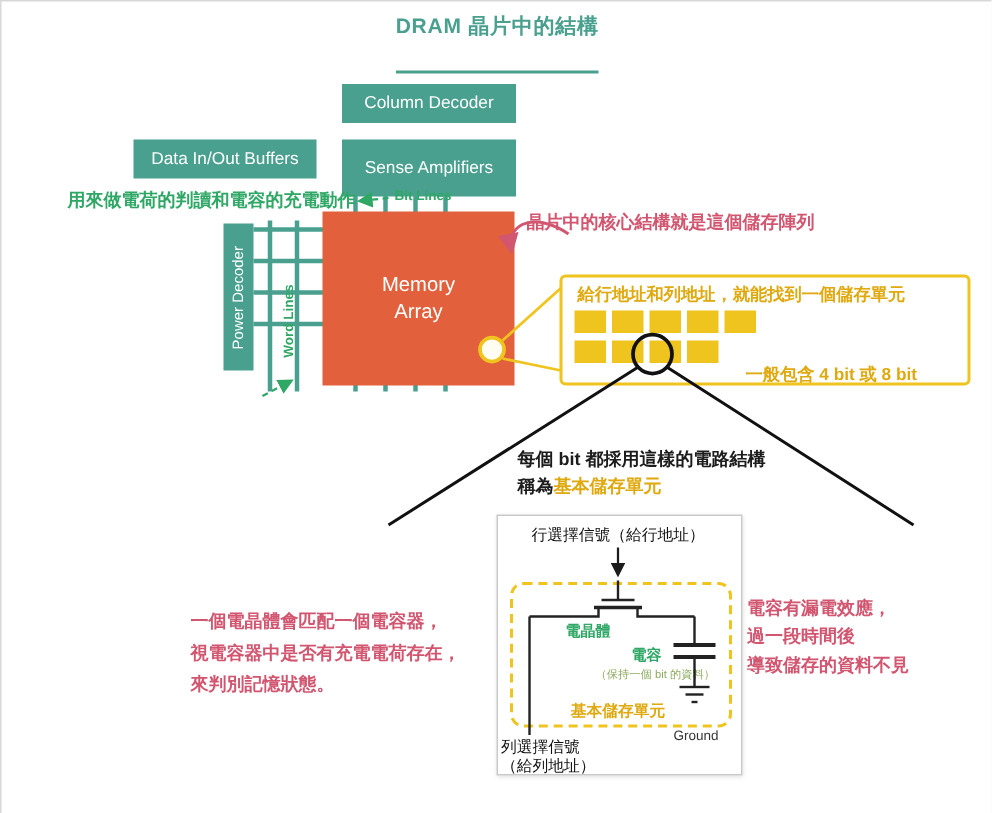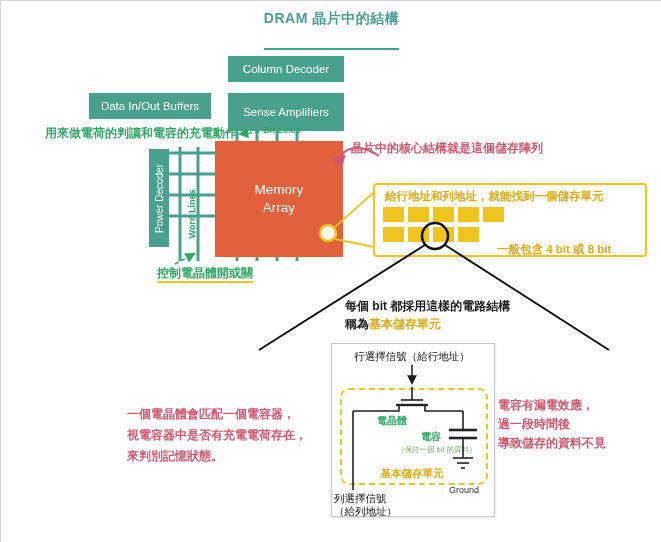--- a/index.html
+++ b/index.html
@@ -103,23 +103,20 @@
   <div class="abs" style="left:184px; top:165px; width:14px; height:96px; display:flex; align-items:center; justify-content:center;">
     <span class="vspan tiny-green">Word Lines</span>
   </div>
   <div class="array-box" style="left:214px; top:140px; width:128px; height:116px;">
     <span>Memory Array</span>
   </div>
 
   <div class="abs note-green" style="left:16px; top:124px;">用來做電荷的判讀和電容的充電動作</div>
   <div class="abs tiny-green" style="left:262px; top:124px;">Bit Lines</div>
   <div class="abs note-red" style="left:350px; top:139px;">晶片中的核心結構就是這個儲存陣列</div>
-  <div class="abs note-green" style="left:128px; top:264px;">
-    <span class="underline-gold">控制電晶體開或關</span>
-  </div>
 
   <div class="callout-box"></div>
   <div class="abs gold-note" style="left:384px; top:188px;">給行地址和列地址，就能找到一個儲存單元</div>
   <div class="bit-row" style="left:382px; top:206px;">
       <div class="bit-square"></div>
       <div class="bit-square"></div>
       <div class="bit-square"></div>
       <div class="bit-square"></div>
       <div class="bit-square"></div>
     </div>

